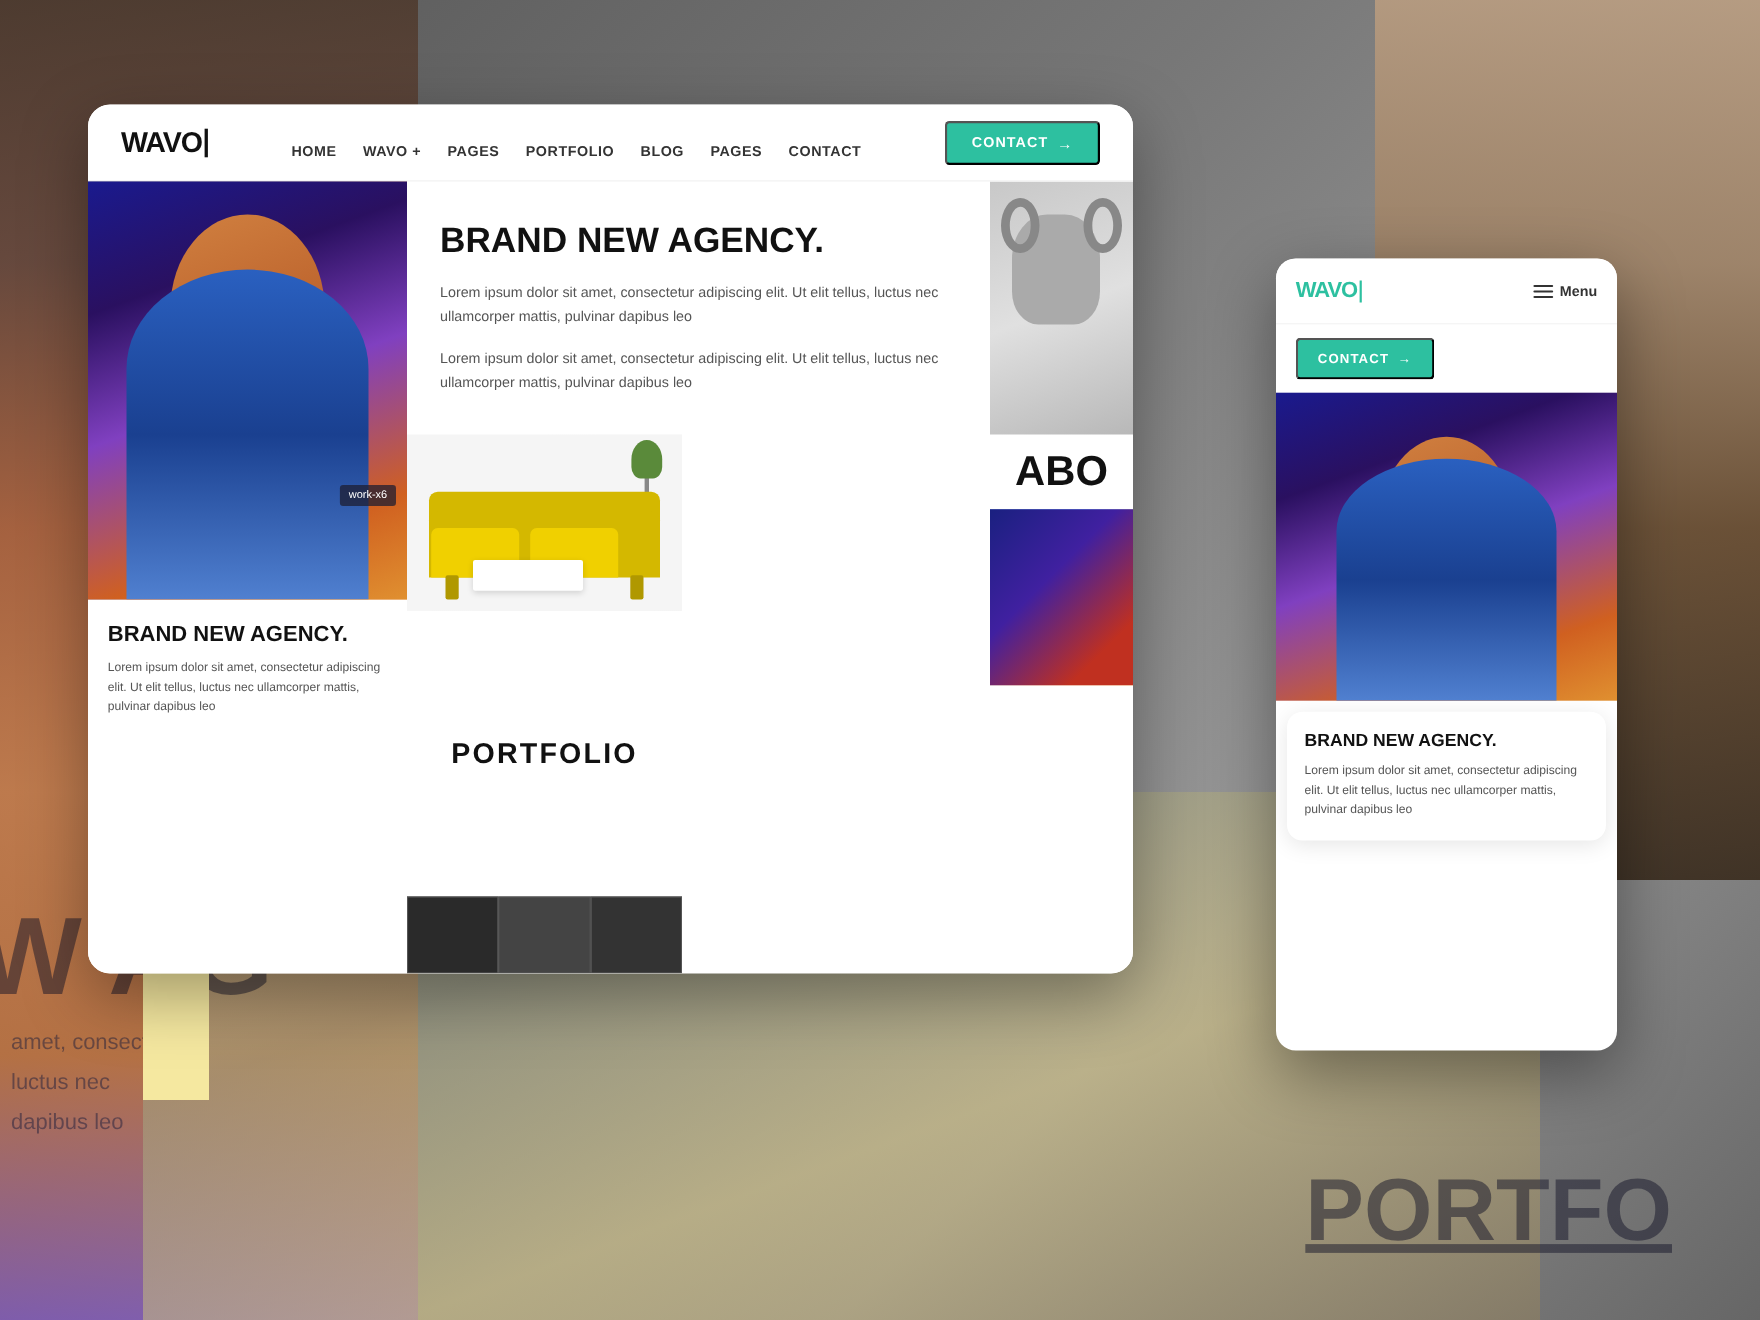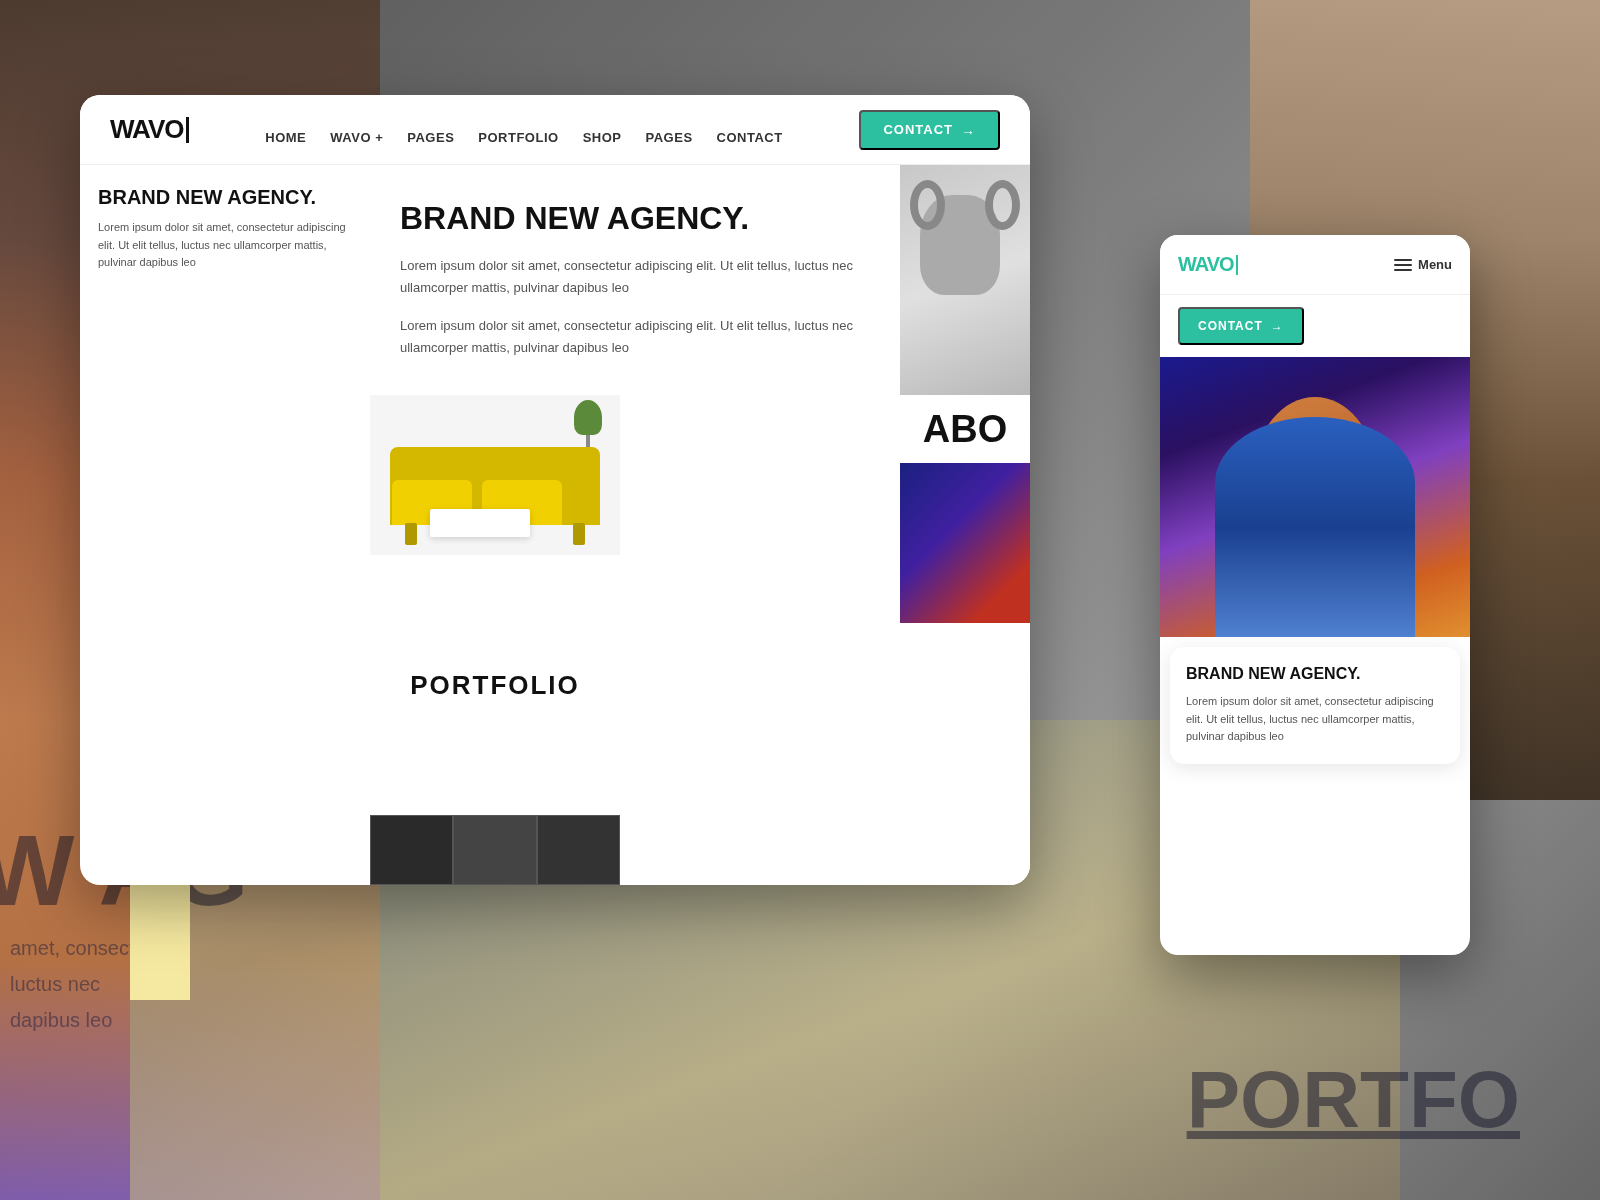--- a/index.html
+++ b/index.html
@@ -685,33 +685,40 @@
   <nav class="desktop-nav">
     <div class="nav-logo">
       <span>WAVO</span>
       <span class="cursor"></span>
     </div>
     <div class="nav-links">
       <a class="nav-link">HOME</a>
       <a class="nav-link">WAVO +</a>
       <a class="nav-link">PAGES</a>
       <a class="nav-link">PORTFOLIO</a>
-      <a class="nav-link">SHOP</a>
+      <a class="nav-link">BLOG</a>
       <a class="nav-link">PAGES</a>
       <a class="nav-link">CONTACT</a>
     </div>
     <button class="nav-cta">
       <span>CONTACT</span>
       <span class="arrow">→</span>
     </button>
   </nav>
 
   <div class="desktop-body">
 
     <div class="left-image-col">
+      <div class="hero-image">
+        <div class="hero-image-person">
+          <div class="head"></div>
+          <div class="hoodie"></div>
+          <div class="work-badge">work-x6</div>
+        </div>
+      </div>
       <div class="bottom-left-section">
         <div class="brand-title-sm">BRAND NEW AGENCY.</div>
         <div class="brand-desc-sm">Lorem ipsum dolor sit amet, consectetur adipiscing elit. Ut elit tellus, luctus nec ullamcorper mattis, pulvinar dapibus leo</div>
       </div>
     </div>
 
     <div class="center-content">
       <div class="hero-text-section">
         <div class="brand-title-lg">BRAND NEW AGENCY.</div>
         <div class="lorem-text">Lorem ipsum dolor sit amet, consectetur adipiscing elit. Ut elit tellus, luctus nec ullamcorper mattis, pulvinar dapibus leo</div>

